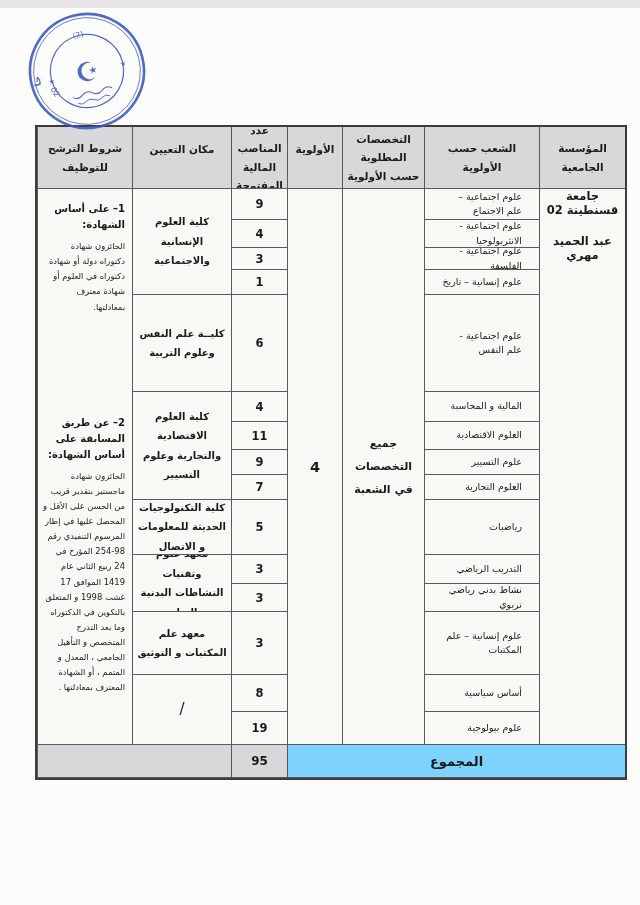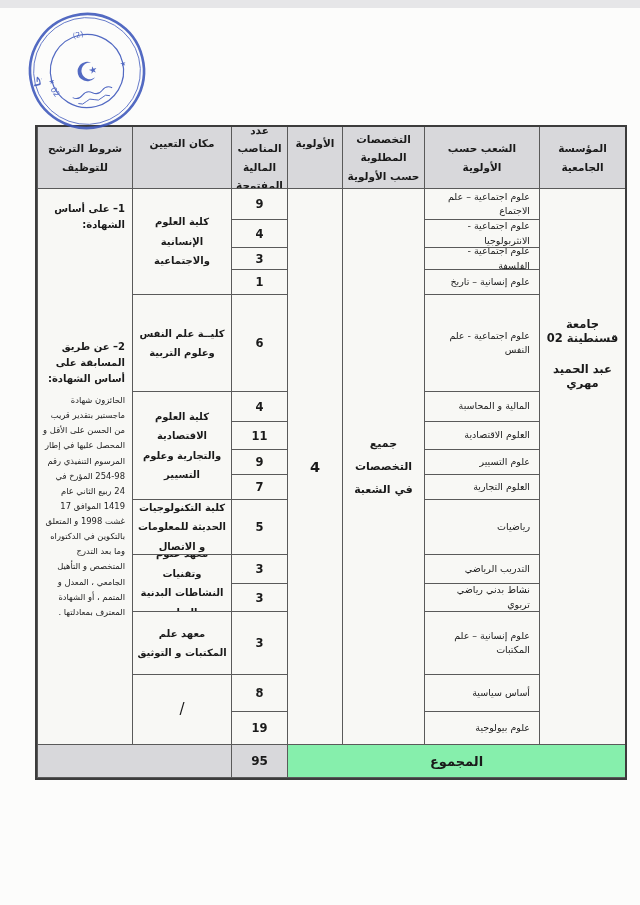--- a/index.html
+++ b/index.html
@@ -27,38 +27,38 @@
     display:grid; direction:rtl;
     grid-template-columns:86px 115px 82px 55px 56px 99px 95px;
     grid-template-rows:62px 31px 28px 22px 25px 97px 30px 28px 25px 25px 55px 29px 28px 63px 37px 33px 33px;
     border:2px solid #3c3c3c; background:#f8f8f5;
   }
   .cell { border-left:1px solid #5a5a5a; border-bottom:1px solid #5a5a5a;
           display:flex; align-items:center; justify-content:center;
           overflow:hidden; }
   .hdr { background:#d8d8db; font-weight:bold; font-size:10.5px; text-align:center;
          line-height:1.75; padding:2px 3px; }
-  .va-top { align-items:flex-start; padding-top:7px; }
+  .va-top { align-items:flex-start; padding-top:13px; }
 
   .institution { flex-direction:column; align-items:center; justify-content:flex-start;
-                 padding-top:128px; font-weight:bold; font-size:11.5px; gap:17px; text-align:center; }
-  .branch { justify-content:flex-start; text-align:right; font-size:9.5px; padding:2px 9px; line-height:1.5; }
+                 font-weight:bold; font-size:11.5px; gap:17px; text-align:center; }
+  .branch { justify-content:flex-start; text-align:right; font-size:9.5px; padding:2px 17px; line-height:1.5; }
   .specialties { font-size:11px; font-weight:600; text-align:center; line-height:2.1; padding:12px 6px; }
   .priority { font-size:14.5px; font-weight:bold; }
   .count { font-size:11.5px; font-weight:bold; }
   .assign { text-align:center; font-size:10px; font-weight:600; line-height:1.95; padding:2px 4px; }
   .assign-slash { font-size:15px; font-weight:normal; }
 
   .conditions { align-items:stretch; justify-content:flex-start; flex-direction:column;
                 padding:12px 7px 6px 5px; text-align:right; }
   .cond-title { font-size:10px; font-weight:bold; line-height:1.6; margin-bottom:6px; }
   .cond-body { font-size:8.4px; line-height:1.8; color:#222; }
   .cond-sec2 { margin-top:100px; }
 
-  .total-label { background:#86efac; font-size:13px; font-weight:600; }
+  .total-label { background:#7dd3fc; font-size:13px; font-weight:600; }
   .total-value { background:#d8d8db; font-size:12px; font-weight:bold; }
   .total-empty { background:#d8d8db; }
 </style>
 </head>
 <body>
 
 <div class="page">
 
   <div class="scan-strip"></div>
 
@@ -142,20 +142,21 @@
     <div class="cell assign" style="grid-area:6/6/7/7">كليــة علم النفس وعلوم التربية</div>
     <div class="cell assign" style="grid-area:7/6/11/7">كلية العلوم الاقتصادية والتجارية وعلوم التسيير</div>
     <div class="cell assign" style="grid-area:11/6/12/7">كلية التكنولوجيات الحديثة للمعلومات و الاتصال</div>
     <div class="cell assign" style="grid-area:12/6/14/7">معهد علوم وتقنيات النشاطات البدنية و الرياضية</div>
     <div class="cell assign" style="grid-area:14/6/15/7">معهد علم المكتبات و التوثيق</div>
     <div class="cell assign assign-slash" style="grid-area:15/6/17/7">/</div>
 
     <div class="cell conditions" style="grid-area:2/7/17/8">
       <div class="cond-sec">
         <div class="cond-title">1– على أساس الشهادة:</div>
+        <div class="cond-body">الحائزون شهادة دكتوراه دولة أو شهادة دكتوراه في العلوم أو شهادة معترف بمعادلتها.</div>
       </div>
       <div class="cond-sec cond-sec2">
         <div class="cond-title">2– عن طريق المسابقة على أساس الشهادة:</div>
         <div class="cond-body">الحائزون شهادة ماجستير بتقدير قريب من الحسن على الأقل و المحصل عليها في إطار المرسوم التنفيذي رقم 98-254 المؤرخ في 24 ربيع الثاني عام 1419 الموافق 17 غشت 1998 و المتعلق بالتكوين في الدكتوراه وما بعد التدرج المتخصص و التأهيل الجامعي ، المعدل و المتمم ، أو الشهادة المعترف بمعادلتها .</div>
       </div>
     </div>
 
     <div class="cell total-label" style="grid-area:17/1/18/5">المجموع</div>
     <div class="cell total-value" style="grid-area:17/5/18/6">95</div>
     <div class="cell total-empty" style="grid-area:17/6/18/8"></div>

